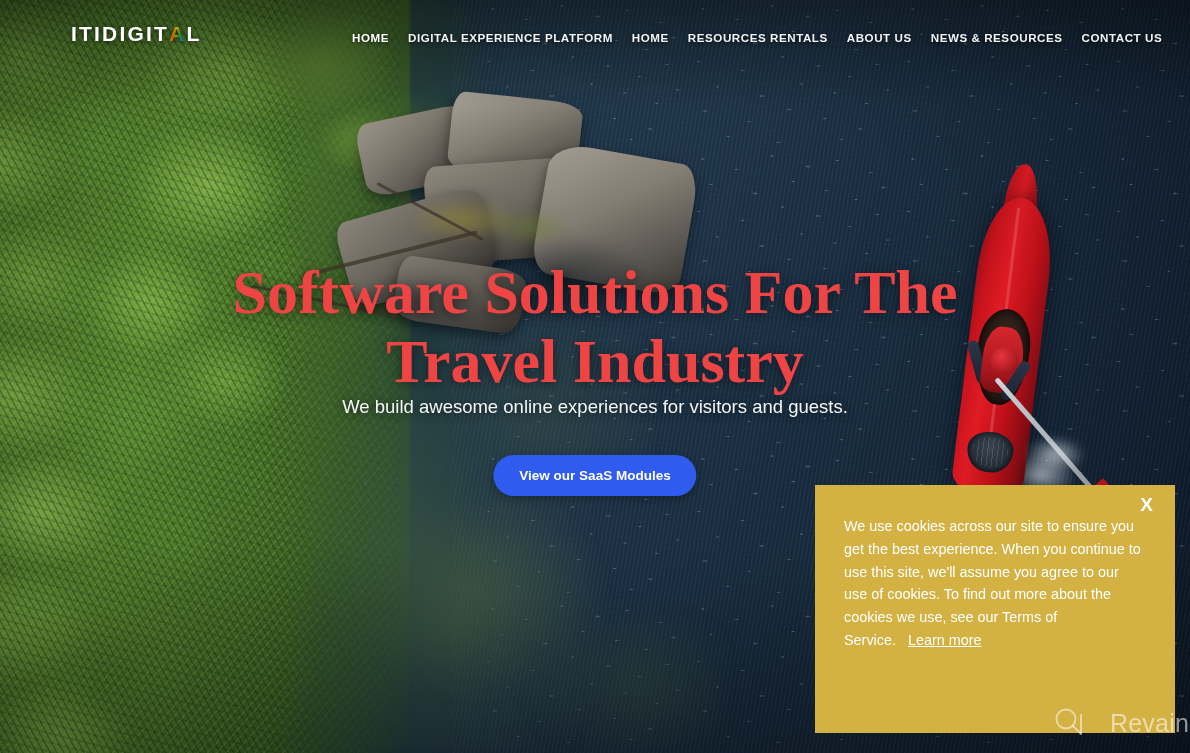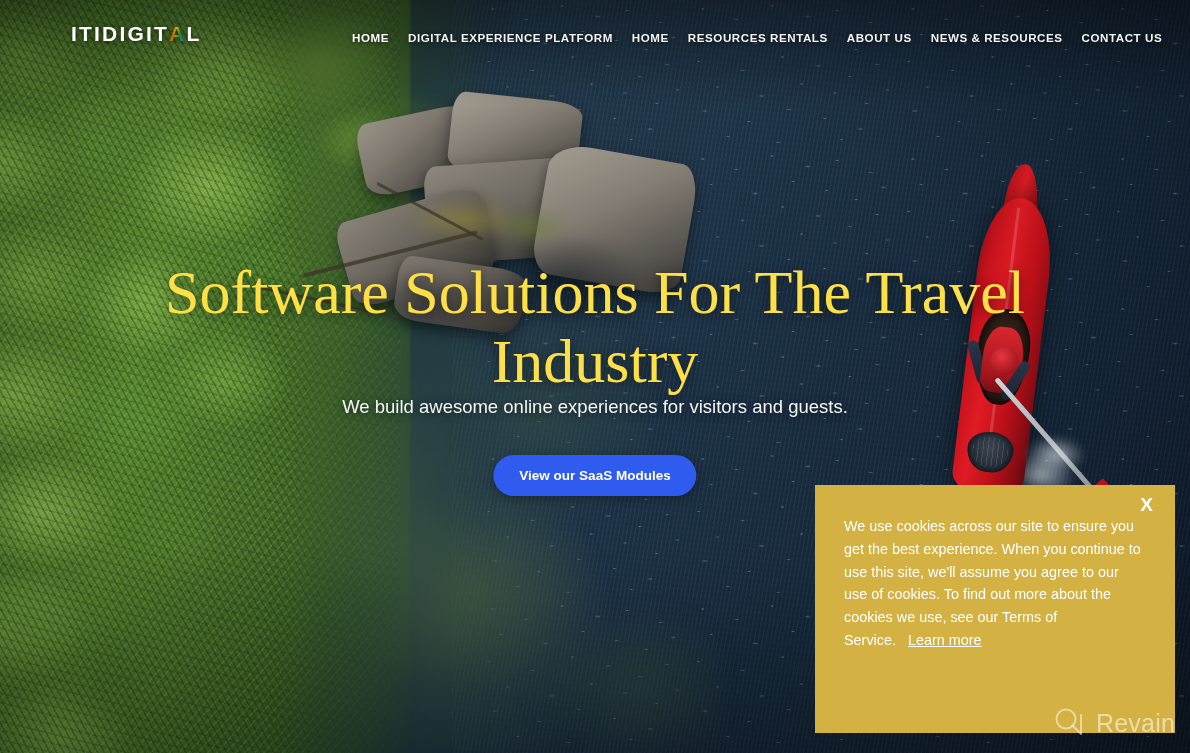--- a/index.html
+++ b/index.html
@@ -353,22 +353,22 @@
     z-index: 15;
     pointer-events: none;
   }
   .hero-title {
     position: absolute; left: 50%; top: 258px; transform: translateX(-50%);
     width: 880px;
     text-align: center;
     font-family: "Liberation Serif", "DejaVu Serif", serif;
     font-size: 62px;
     line-height: 1.12;
-    font-weight: 400;
-    color: #fde047;
+    font-weight: 700;
+    color: #ef4444;
     text-shadow: 0 2px 12px rgba(0,0,0,.5);
     pointer-events: none;
   }
   .hero-sub {
     position: absolute; left: 50%; top: 396px; transform: translateX(-50%);
     width: 820px;
     text-align: center;
     font-size: 18.5px;
     font-weight: 400;
     color: #f4f6f7;
@@ -434,21 +434,21 @@
     font-size: 13.4px;
     font-weight: 700;
     cursor: pointer;
     font-family: "Liberation Sans", sans-serif;
   }
 
   
   .watermark {
     position: absolute;
     left: 1053px; top: 706px;
-    display: flex; align-items: center; gap: 9px;
+    display: flex; align-items: center; gap: 23px;
     z-index: 60;
     pointer-events: none;
   }
   .watermark-mark {
     width: 34px; height: 34px;
     position: relative;
   }
   .watermark-mark svg { display: block; }
   .watermark-text {
     font-size: 25px;

